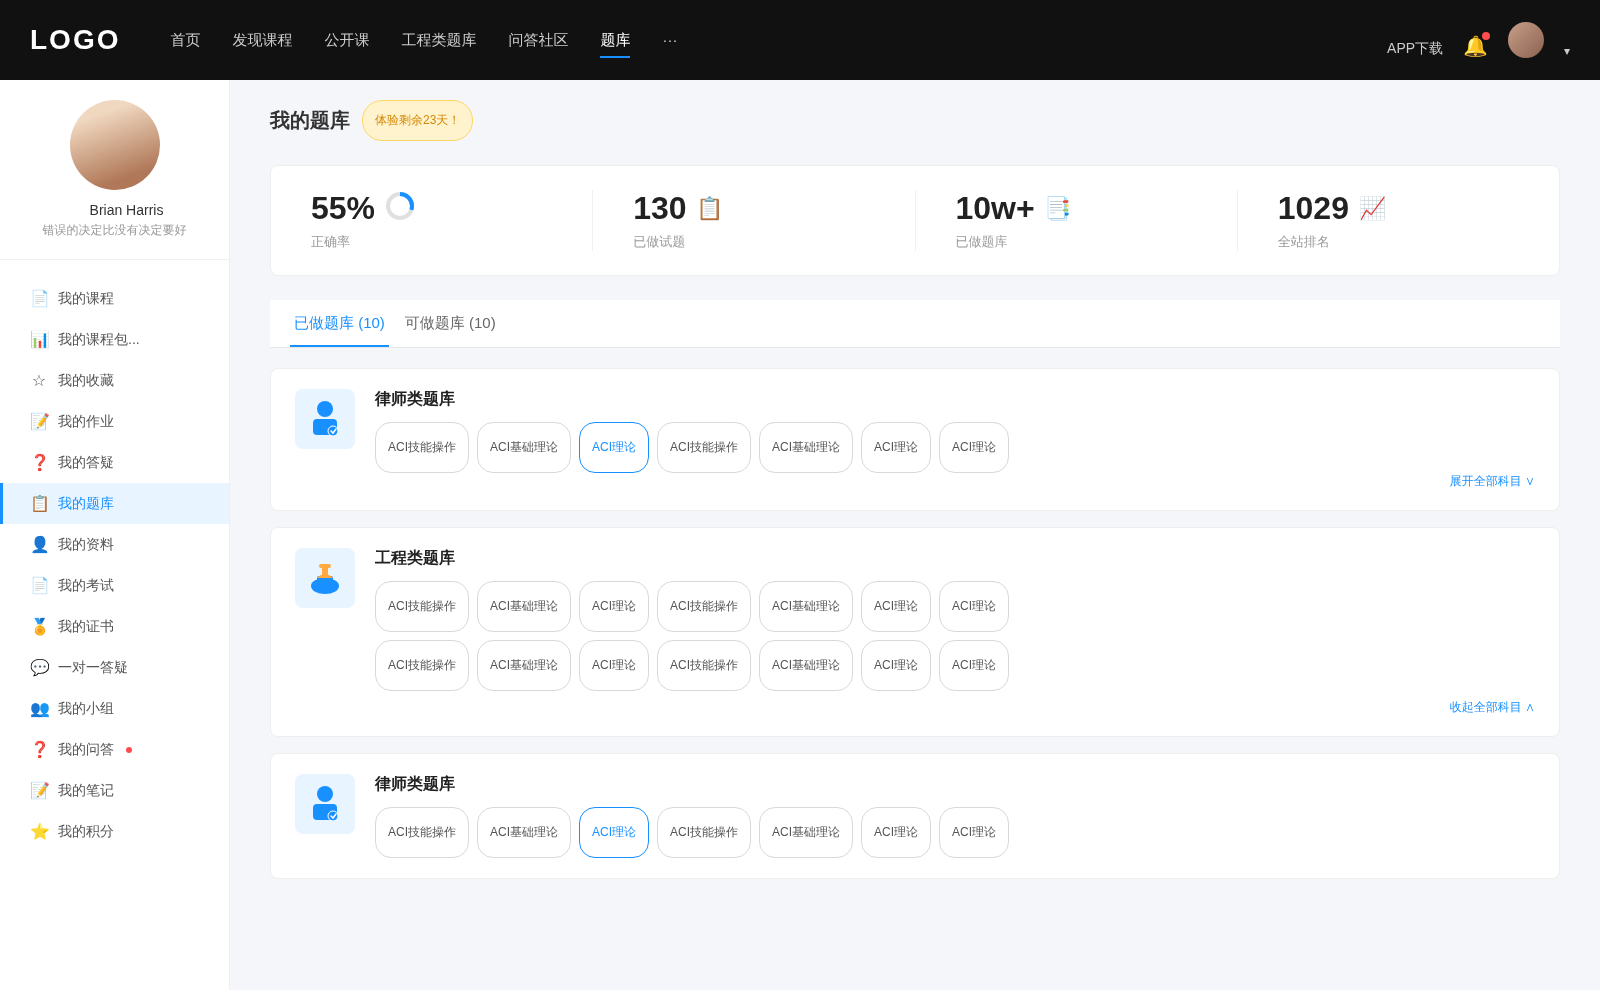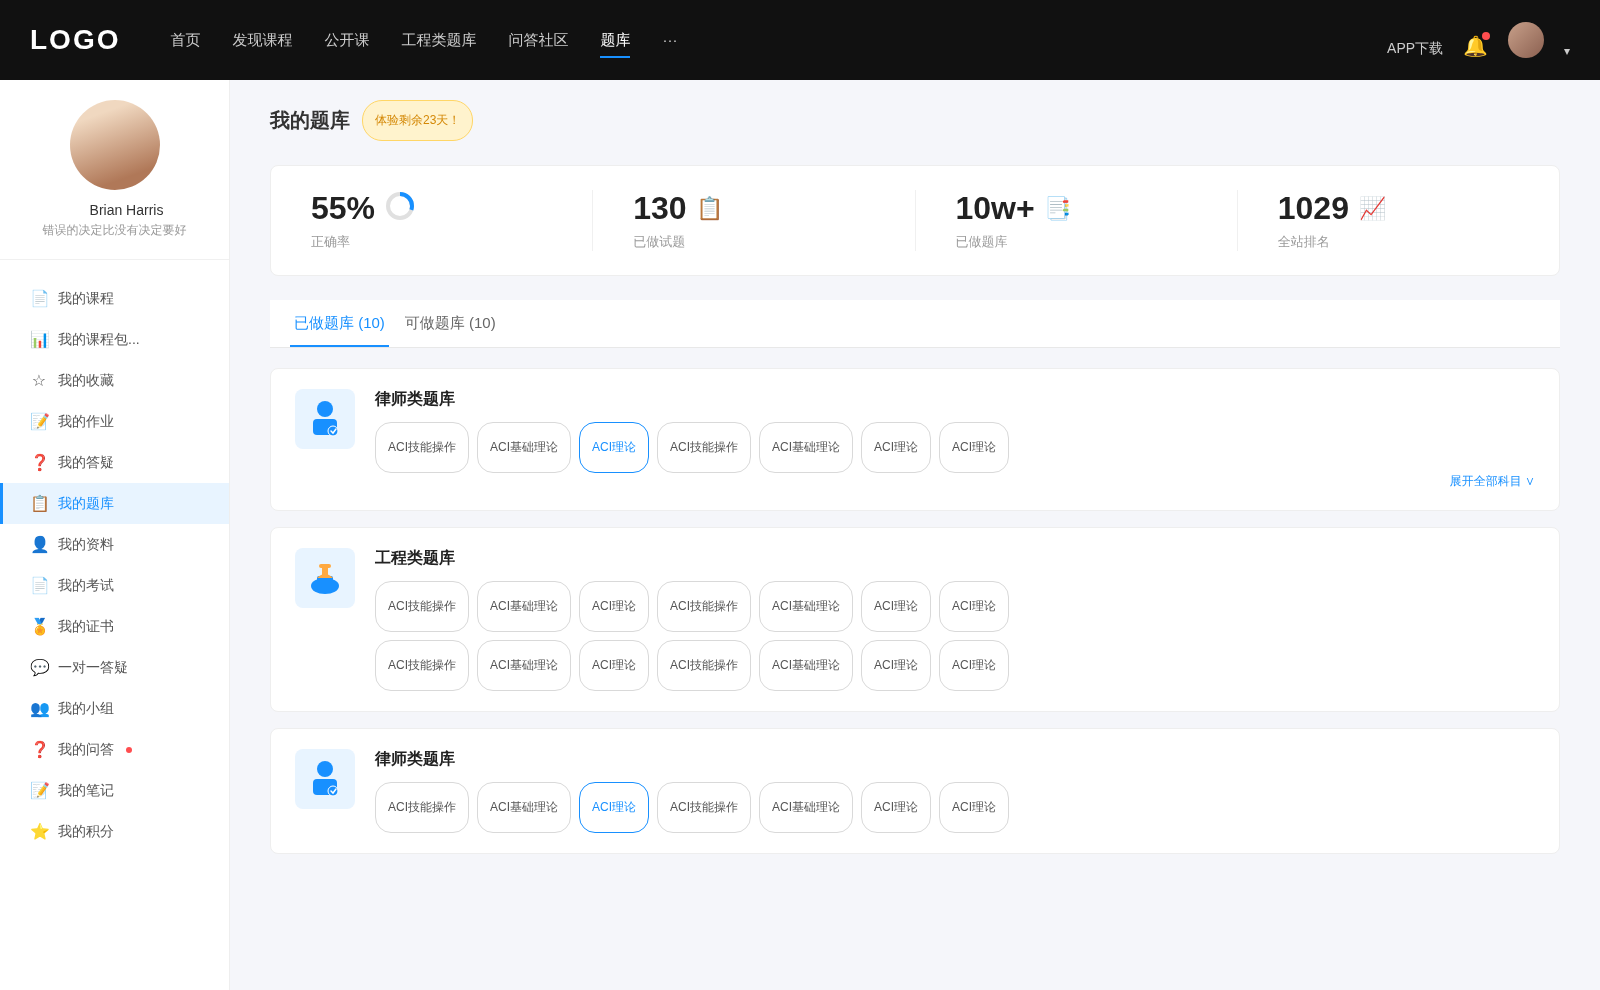--- a/index.html
+++ b/index.html
@@ -534,20 +534,21 @@
             </div>
             <div class="qbank-tags-row2">
               <span class="tag">ACI技能操作</span>
               <span class="tag">ACI基础理论</span>
               <span class="tag">ACI理论</span>
               <span class="tag">ACI技能操作</span>
               <span class="tag">ACI基础理论</span>
               <span class="tag">ACI理论</span>
               <span class="tag">ACI理论</span>
             </div>
+            <div class="collapse-link">收起全部科目 ∧</div>
           </div>
         </div>
       </div>
 
       <div class="qbank-card">
         <div class="qbank-top">
           <div class="qbank-icon-wrap">
             <svg width="44" height="44" viewBox="0 0 44 44">
               <circle cx="22" cy="12" r="8" fill="#1890ff"></circle>
               <rect x="10" y="22" width="24" height="16" rx="4" fill="#1890ff"></rect>

